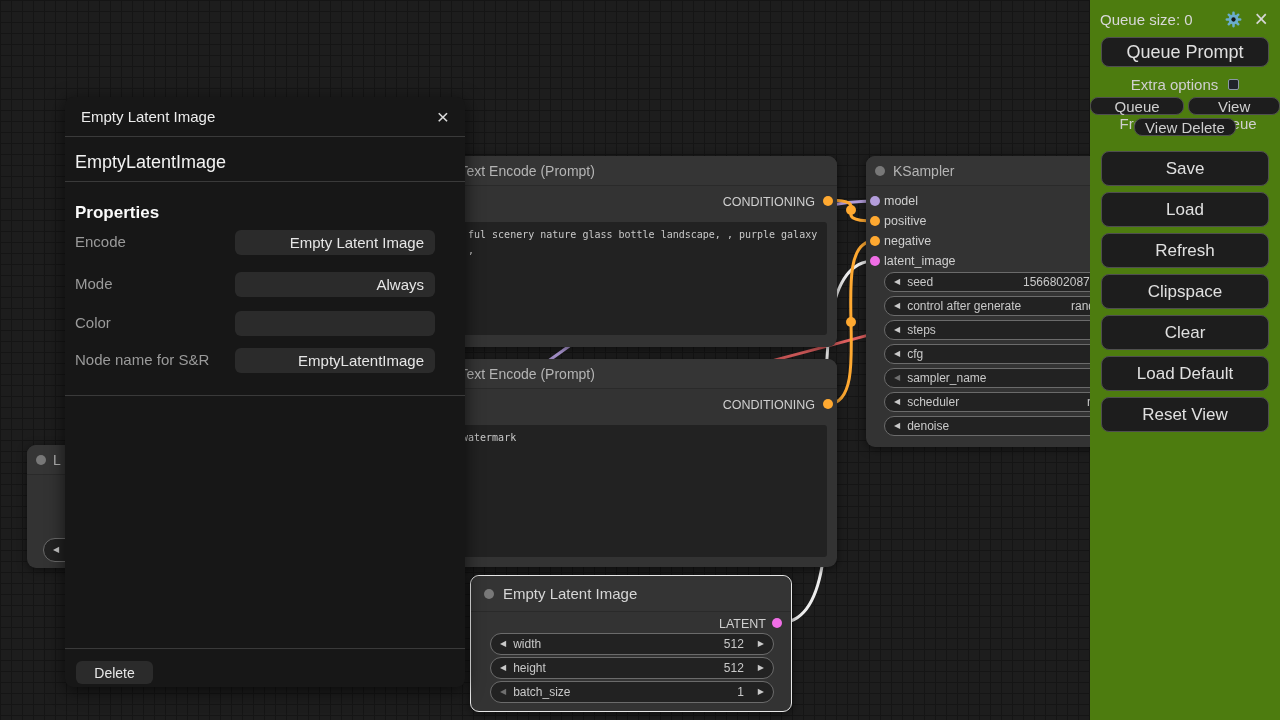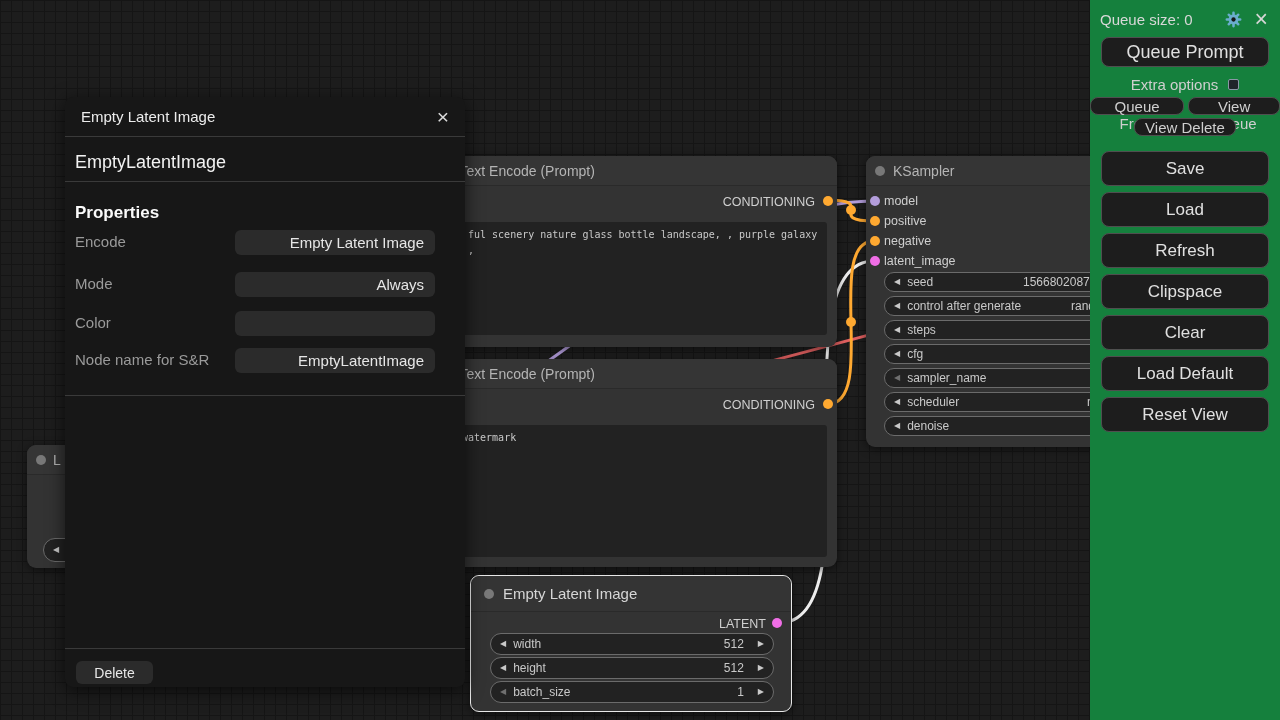--- a/index.html
+++ b/index.html
@@ -86,21 +86,21 @@
     font-size:14px; font-family:inherit; cursor:pointer;
   }
   .hr-top { position:absolute; left:0; top:39px; width:100%; }
   .hr-mid { position:absolute; left:0; top:84px; width:100%; }
   .hr-body { position:absolute; left:0; top:298px; width:100%; }
   .hr-foot { position:absolute; left:0; top:551px; width:100%; }
 
   
   .menu {
     position:absolute; left:1090px; top:0; width:190px; height:720px; z-index:20;
-    background:#15803d; color:#d8d8d8;
+    background:#4d7c0f; color:#d8d8d8;
   }
   .menu-head { display:flex; align-items:center; padding:10px 10px 0 10px; }
   .queue-size { font-size:15px; color:#d8d8d8; }
   .gear { margin-left:auto; display:flex; cursor:pointer; }
   .menu-close { margin-left:12px; margin-right:2px; font-size:23px; color:#d6d6d6; line-height:.8; cursor:pointer; }
   .btn {
     display:block; background:#1d1d1d; border:1px solid #4f4f4f; border-radius:8px;
     color:#e0e0e0; font-family:inherit; cursor:pointer; text-align:center;
   }
   .btn-queue { margin:8px auto 0 auto; width:168px; height:30px; font-size:18px; }

